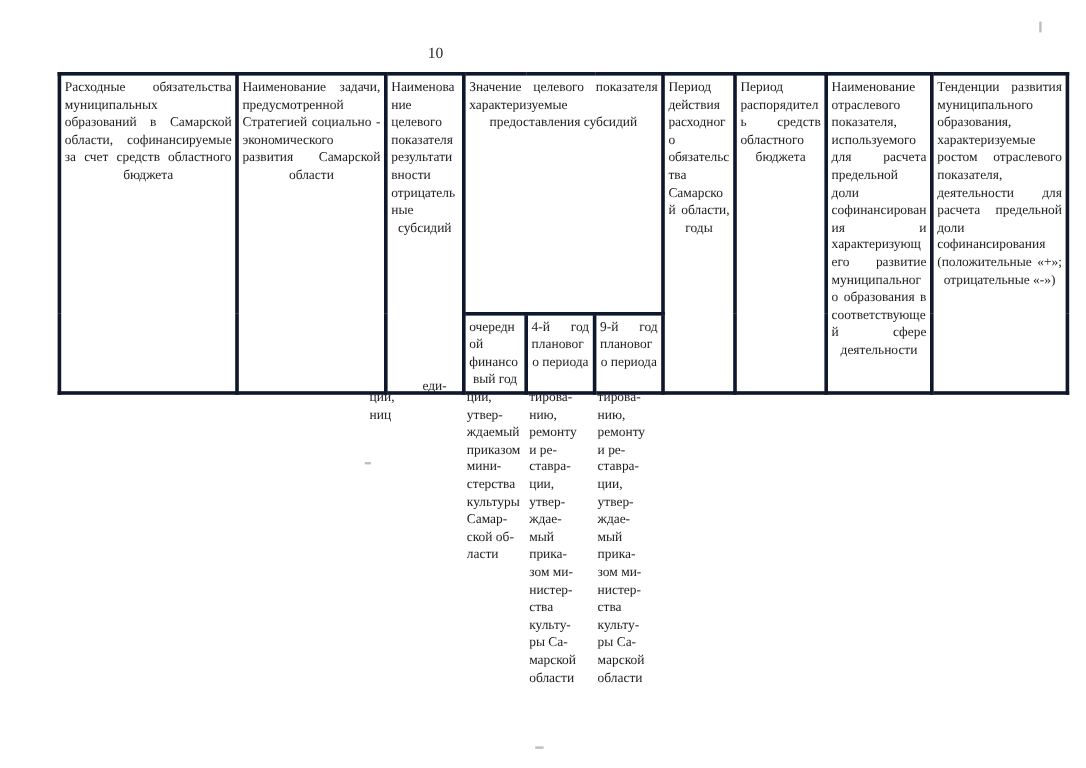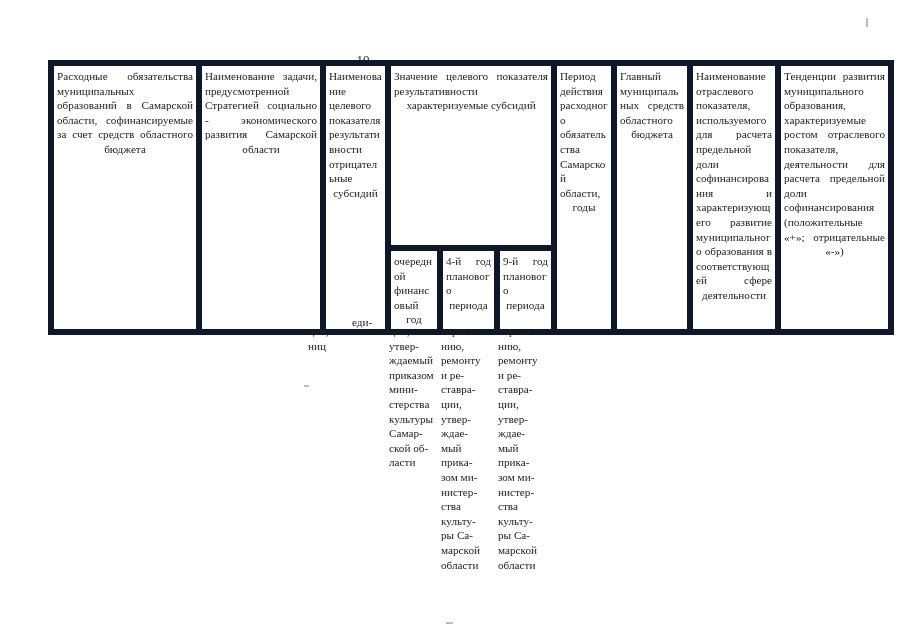--- a/index.html
+++ b/index.html
@@ -18,40 +18,40 @@
 
   .page {
     position: absolute;
     inset: 0;
     background: #ffffff;
   }
 
   
   .page-number {
     position: absolute;
-    top: 52px;
+    top: 36px;
     left: 0;
     width: 726px;
     text-align: center;
     font-size: 13px;
     line-height: 15px;
     color: #2a2a2a;
   }
 
   
   .doc-table {
     position: absolute;
     left: 48px;
     top: 60px;
     width: 840px;
     border-collapse: collapse;
     table-layout: fixed;
   }
   .doc-table td, .doc-table th {
-    border: 6px solid #0f172a;
+    border: 3px solid #0f172a;
     vertical-align: top;
     padding: 3px 3px 2px 3px;
     font-weight: normal;
     font-size: 11.2px;
     line-height: 14.6px;
     text-align: center;
     text-align-last: center;
     hyphens: manual;
     word-wrap: break-word;
     overflow-wrap: break-word;
@@ -121,23 +121,23 @@
       <col style="width:60px">
       <col style="width:76px">
       <col style="width:88px">
       <col style="width:113px">
     </colgroup>
     <tbody>
       <tr>
         <th class="justify hdr-tall" rowspan="2">Расходные обязательства муниципальных образований в Самарской области, софинансируемые за счет средств областного бюджета</th>
         <th class="justify hdr-tall" rowspan="2">Наименование задачи, предусмотренной Стратегией социально - экономического развития Самарской области</th>
         <th class="justify hdr-tall" rowspan="2">Наименование целевого показателя результативности отрицательные субсидий</th>
-        <th class="justify" colspan="3">Значение целевого показателя результативности характеризуемые субсидий</th>
+        <th class="justify" colspan="3">Значение целевого показателя характеризуемые предоставления субсидий</th>
         <th class="justify hdr-tall" rowspan="2">Период действия расходного обязательства Самарской области, годы</th>
-        <th class="justify hdr-tall" rowspan="2">Главный муниципальных средств областного бюджета</th>
+        <th class="justify hdr-tall" rowspan="2">Период распорядитель средств областного бюджета</th>
         <th class="justify hdr-tall" rowspan="2">Наименование отраслевого показателя, используемого для расчета предельной доли софинансирования и характеризующего развитие муниципального образования в соответствующей сфере деятельности</th>
         <th class="justify hdr-tall" rowspan="2">Тенденции развития муниципального образования, характеризуемые ростом отраслевого показателя, деятельности для расчета предельной доли софинансирования (положительные «+»; отрицательные «-»)</th>
       </tr>
       <tr>
         <th class="justify sub-hdr">очередной финансовый год</th>
         <th class="justify sub-hdr">4-й год планового периода</th>
         <th class="justify sub-hdr">9-й год планового периода</th>
       </tr>
     </tbody>
   </table>

